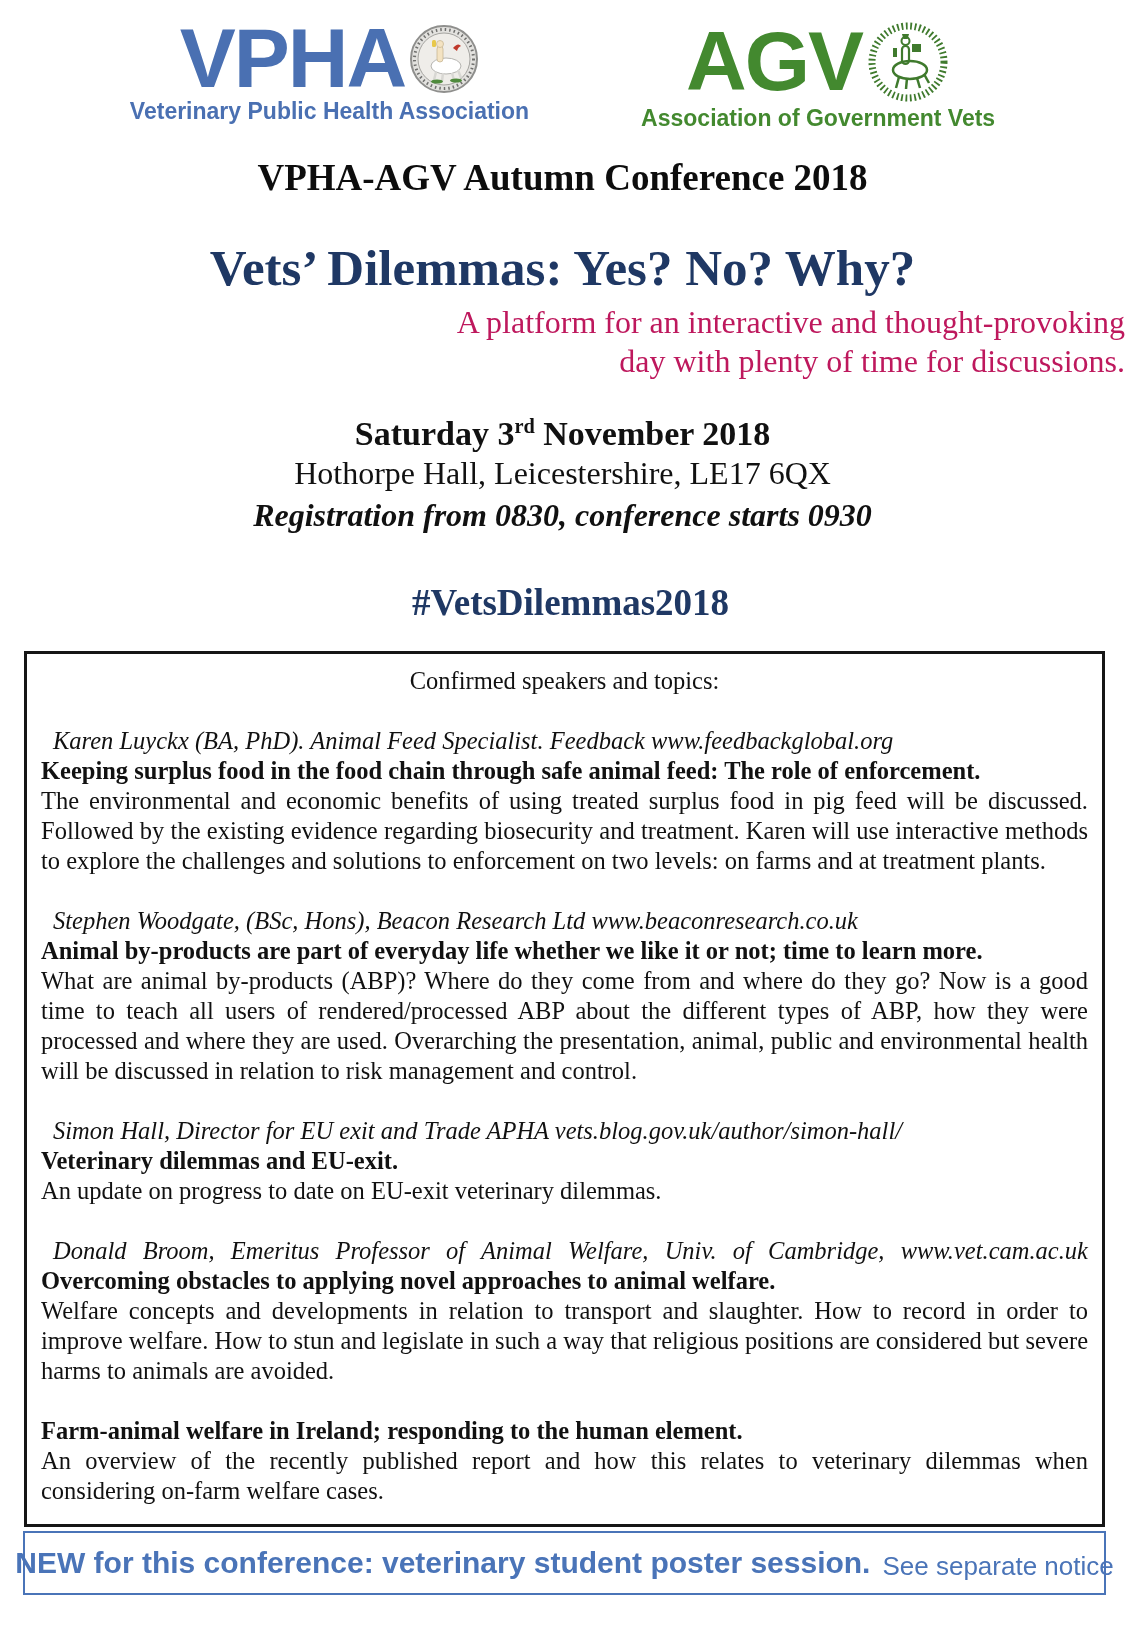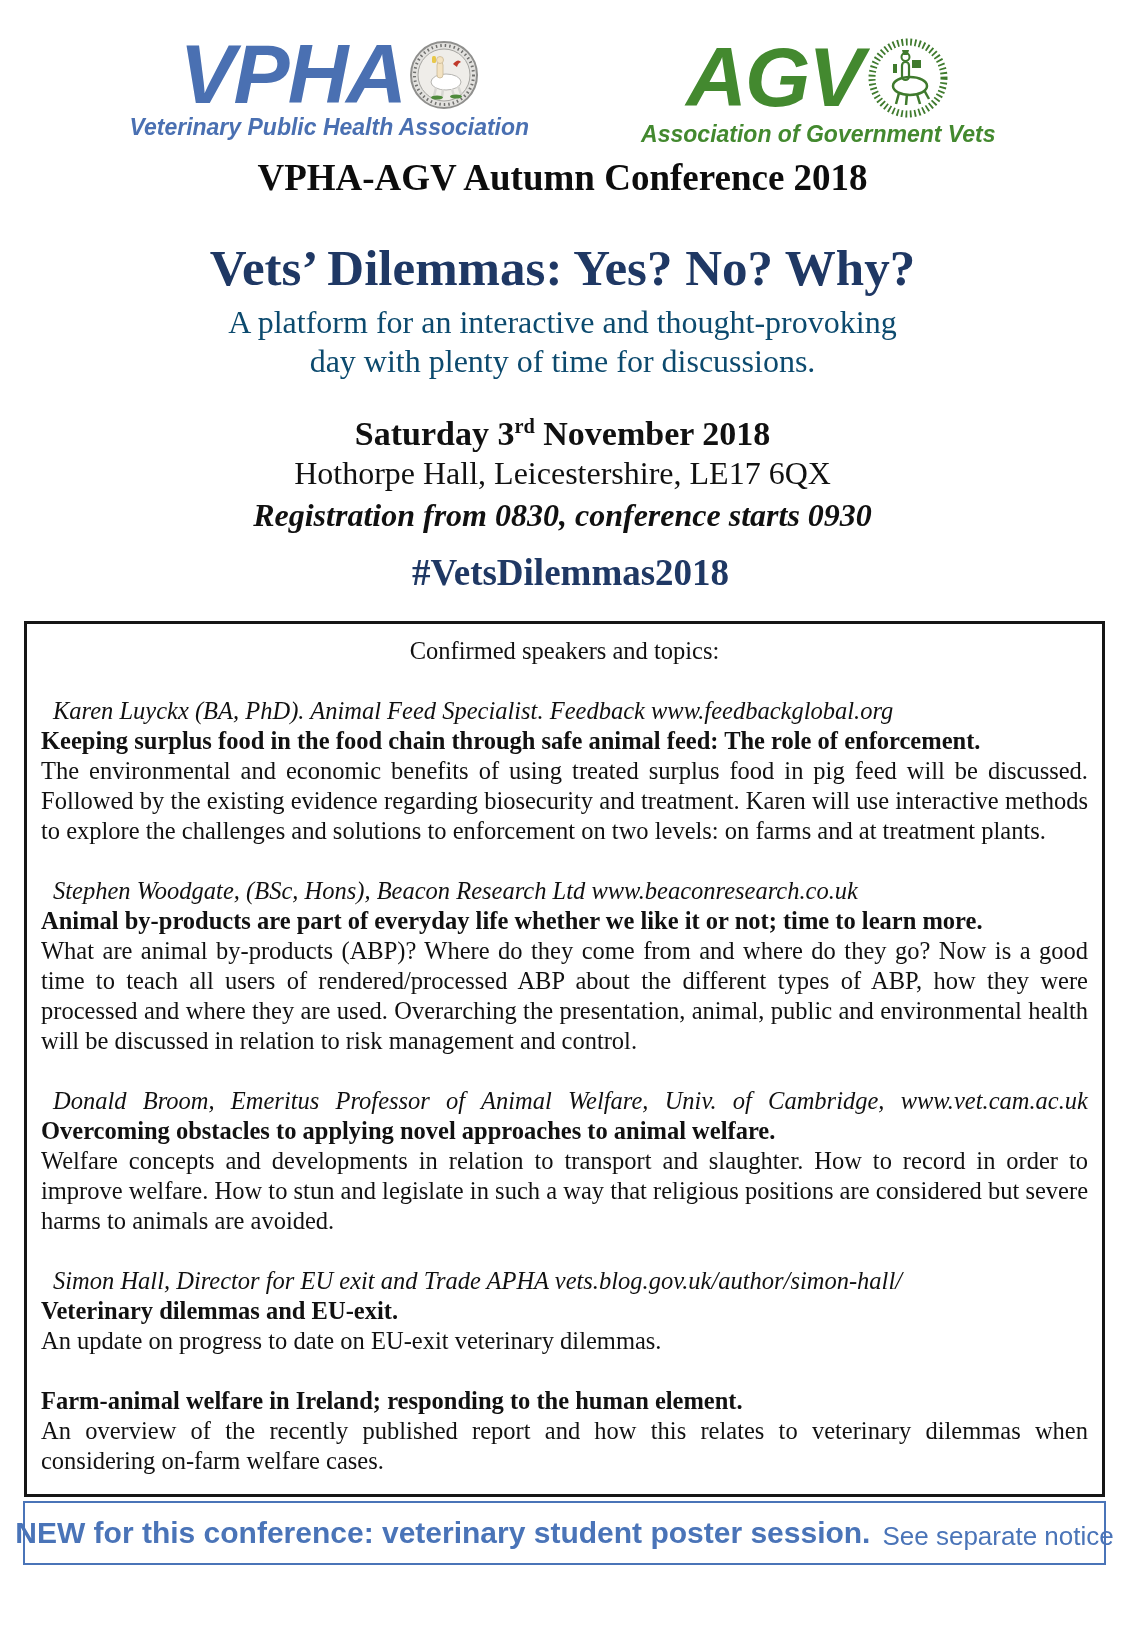--- a/index.html
+++ b/index.html
@@ -6,21 +6,21 @@
   html,body { background:#ffffff; }
   body {
     width:1125px; height:1625px; overflow:hidden;
     font-family:"Liberation Serif", serif;
     color:#111111;
   }
 
   
   .logos-row {
     display:flex; justify-content:center; align-items:flex-start;
-    gap:112px; padding-top:36px; height:130px;font-style:italic;
+    gap:112px; padding-top:20px; height:130px;
   }
   .logo { display:flex; flex-direction:column; align-items:center; }
   .logo-top { display:flex; align-items:center; }
   .logo-acronym {
     font-family:"Liberation Sans", sans-serif;
     font-weight:800; font-size:84px; line-height:0.92; letter-spacing:-2px;
   }
   .vpha .logo-acronym { color:#4a70b2; }
   .agv  .logo-acronym { color:#43892f; }
   .logo-tagline {
@@ -28,26 +28,26 @@
     font-weight:700; font-size:23px; line-height:1.05; margin-top:2px;
   }
   .vpha .logo-tagline { color:#4a70b2; }
   .agv  .logo-tagline { color:#43892f; }
   .seal { display:block; margin-left:4px; }
 
   
   .center { text-align:center; }
   .conf-title { font-size:37px; font-weight:700; margin-top:26px; color:#0d0d0d; }
   .main-title { font-size:51px; font-weight:700; margin-top:40px; color:#1f3864; }
-  .subtitle   { font-size:32px; line-height:1.22; margin-top:6px; color:#0c4a6e; }
+  .subtitle   { font-size:32px; line-height:1.22; margin-top:6px; color:#be185d;text-align:right; }
   .date-line  { font-size:34px; font-weight:700; margin-top:34px; }
   .date-line sup { font-size:60%; vertical-align:super; }
   .venue-line { font-size:32px; line-height:1.3; }
   .reg-line   { font-size:32px; font-style:italic; line-height:1.3;font-weight:bold; }
-  .hashtag    { font-size:37px; font-weight:700; margin-top:14px; color:#1f3864;padding-left:16px; }
+  .hashtag    { font-size:37px; font-weight:700; margin-top:44px; color:#1f3864;padding-left:16px; }
 
   
   .speakers-box {
     width:1081px; margin:27px 0 0 24px;
     border:3px solid #161616;
     padding:12px 14px 18px 14px;
     font-size:24.5px; line-height:30px;
   }
   .box-heading { text-align:center; }
   .speaker { margin-top:30px; }
@@ -144,29 +144,29 @@
       <p class="desc">The environmental and economic benefits of using treated surplus food in pig feed will be discussed.  Followed by the existing evidence regarding biosecurity and treatment. Karen will use interactive methods to explore the challenges and solutions to enforcement on two levels: on farms and at treatment plants.</p>
     </div>
 
     <div class="speaker">
       <p class="aff">Stephen Woodgate, (BSc, Hons), Beacon Research Ltd  www.beaconresearch.co.uk</p>
       <p class="talk-title">Animal by-products are part of everyday life whether we like it or not; time to learn more.</p>
       <p class="desc">What are animal by-products (ABP)? Where do they come from and where do they go? Now is a good time to teach all users of rendered/processed ABP about the different types of ABP, how they were processed and where they are used.  Overarching the presentation, animal, public and environmental health will be discussed in relation to risk management and control.</p>
     </div>
 
     <div class="speaker">
+      <p class="aff">Simon Hall, Director for EU exit and Trade  APHA vets.blog.gov.uk/author/simon-hall/</p>
+      <p class="talk-title">Veterinary dilemmas and EU-exit.</p>
+      <p class="desc">An update on progress to date on EU-exit veterinary dilemmas.</p>
+    </div>
+
+    <div class="speaker">
       <p class="aff stretch">Donald Broom, Emeritus Professor of Animal Welfare, Univ. of Cambridge, www.vet.cam.ac.uk</p>
       <p class="talk-title">Overcoming obstacles to applying  novel approaches to animal welfare.</p>
       <p class="desc">Welfare concepts and developments in relation to transport and slaughter. How to record in order to improve welfare. How to stun and legislate in such a way that religious positions are considered but severe harms to animals are avoided.</p>
-    </div>
-
-    <div class="speaker">
-      <p class="aff">Simon Hall, Director for EU exit and Trade  APHA vets.blog.gov.uk/author/simon-hall/</p>
-      <p class="talk-title">Veterinary dilemmas and EU-exit.</p>
-      <p class="desc">An update on progress to date on EU-exit veterinary dilemmas.</p>
     </div>
 
     <div class="speaker">
       <p class="talk-title">Farm-animal welfare in Ireland; responding to the human element.</p>
       <p class="desc">An overview of the recently published report and how this relates to veterinary dilemmas when considering on-farm welfare cases.</p>
     </div>
   </div>
 
   <div class="footer-banner">
     <span class="footer-bold">NEW for this conference: veterinary student poster session.</span>

